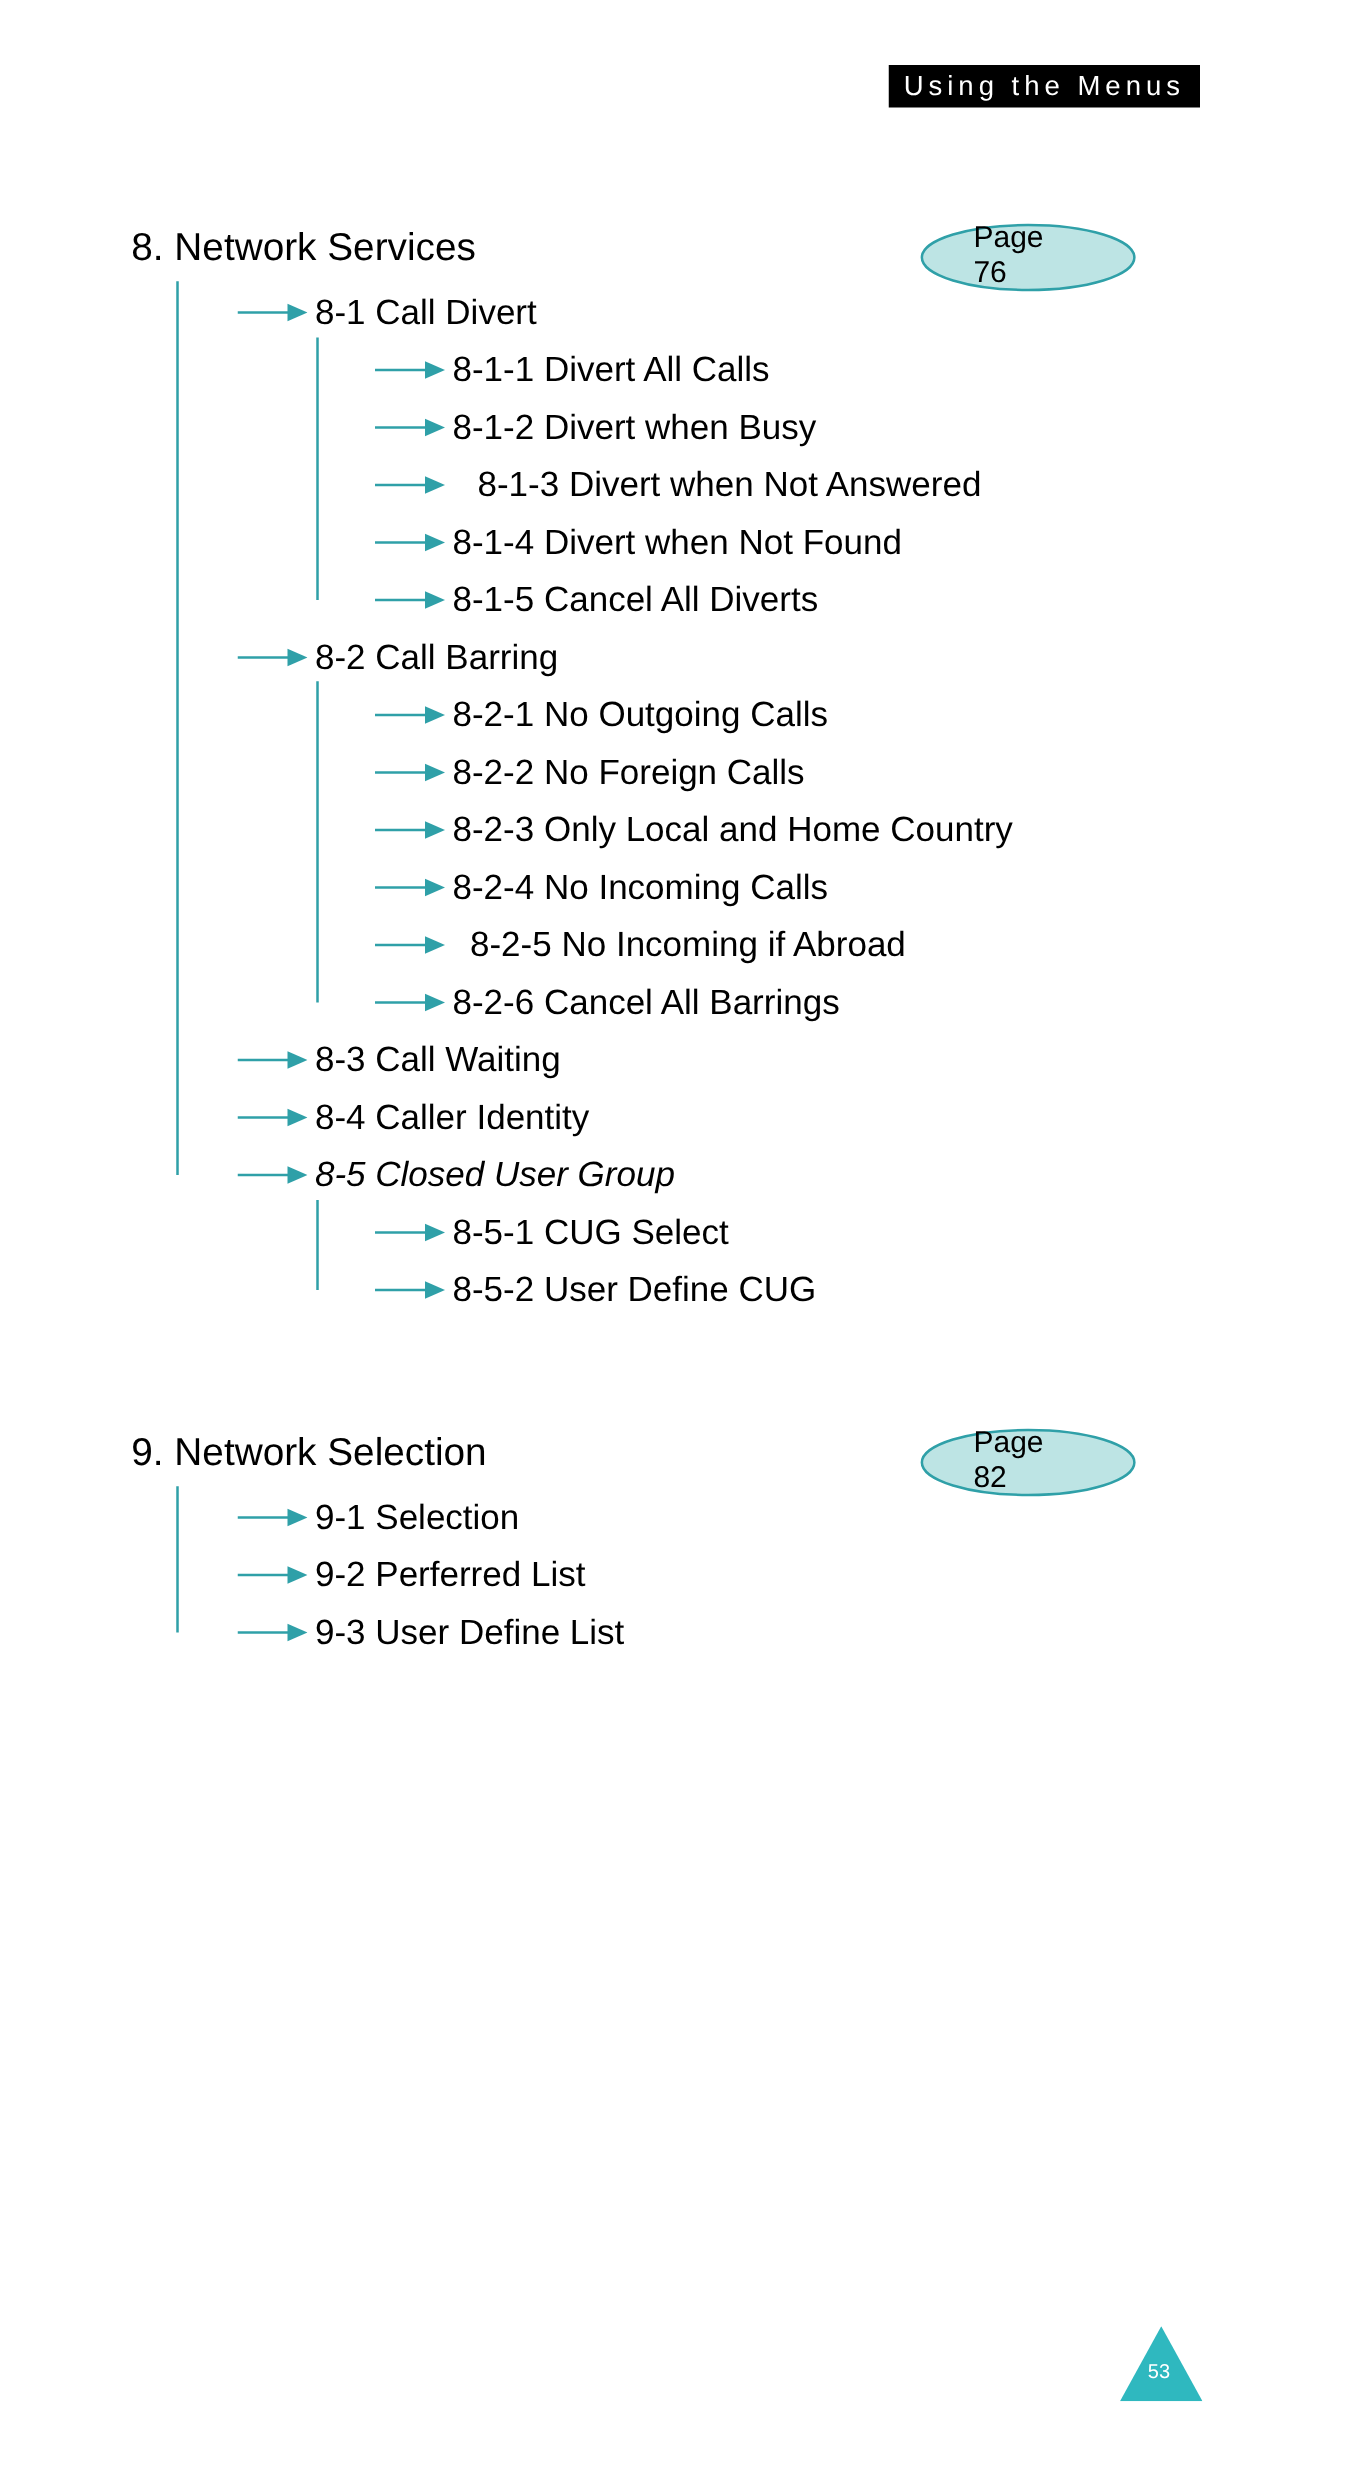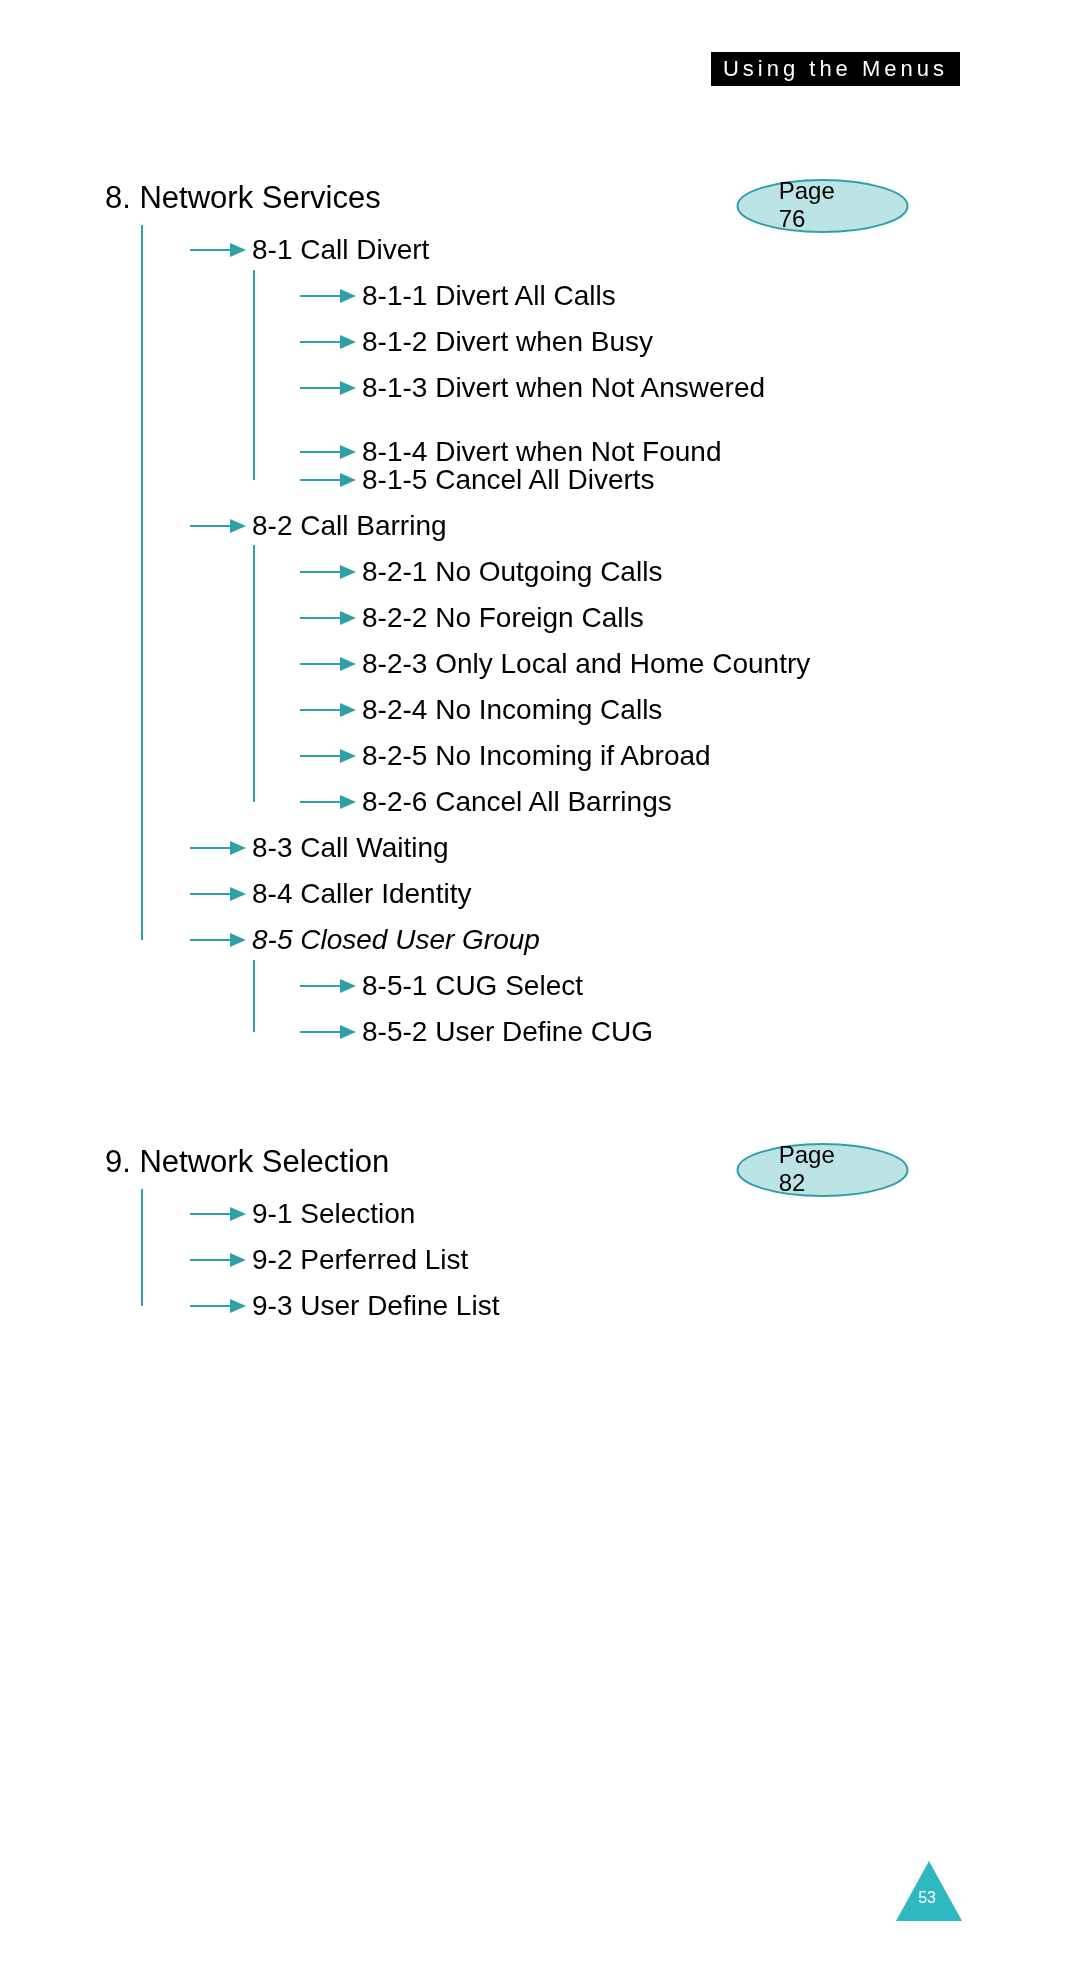--- a/index.html
+++ b/index.html
@@ -117,28 +117,28 @@
       </svg>
       <span class="item-text"><span>8-1-1</span> <span>Divert All Calls</span></span>
     </div>
     <div class="item-row" style="left: 300px; top: 322px;">
       <svg class="arrow" viewBox="0 0 56 20">
         <line x1="0" y1="10" x2="44" y2="10" stroke="#2fa0a8" stroke-width="2"></line>
         <polygon points="40,3 56,10 40,17" fill="#2fa0a8"></polygon>
       </svg>
       <span class="item-text"><span>8-1-2</span> <span>Divert when Busy</span></span>
     </div>
-    <div class="item-row" style="left: 300px; top: 368px;">
+    <div class="item-row" style="left: 300px; top: 368px; gap: 20px;">
       <svg class="arrow" viewBox="0 0 56 20">
         <line x1="0" y1="10" x2="44" y2="10" stroke="#2fa0a8" stroke-width="2"></line>
         <polygon points="40,3 56,10 40,17" fill="#2fa0a8"></polygon>
       </svg>
       <span class="item-text"><span>8-1-3</span> <span>Divert when Not Answered</span></span>
     </div>
-    <div class="item-row" style="left: 300px; top: 432px;">
+    <div class="item-row" style="left: 300px; top: 414px;">
       <svg class="arrow" viewBox="0 0 56 20">
         <line x1="0" y1="10" x2="44" y2="10" stroke="#2fa0a8" stroke-width="2"></line>
         <polygon points="40,3 56,10 40,17" fill="#2fa0a8"></polygon>
       </svg>
       <span class="item-text"><span>8-1-4</span> <span>Divert when Not Found</span></span>
     </div>
     <div class="item-row" style="left: 300px; top: 460px;">
       <svg class="arrow" viewBox="0 0 56 20">
         <line x1="0" y1="10" x2="44" y2="10" stroke="#2fa0a8" stroke-width="2"></line>
         <polygon points="40,3 56,10 40,17" fill="#2fa0a8"></polygon>
@@ -173,21 +173,21 @@
       </svg>
       <span class="item-text"><span>8-2-3</span> <span>Only Local and Home Country</span></span>
     </div>
     <div class="item-row" style="left: 300px; top: 690px;">
       <svg class="arrow" viewBox="0 0 56 20">
         <line x1="0" y1="10" x2="44" y2="10" stroke="#2fa0a8" stroke-width="2"></line>
         <polygon points="40,3 56,10 40,17" fill="#2fa0a8"></polygon>
       </svg>
       <span class="item-text"><span>8-2-4</span> <span>No Incoming Calls</span></span>
     </div>
-    <div class="item-row" style="left: 300px; top: 736px;">
+    <div class="item-row" style="left: 300px; top: 736px; gap: 14px;">
       <svg class="arrow" viewBox="0 0 56 20">
         <line x1="0" y1="10" x2="44" y2="10" stroke="#2fa0a8" stroke-width="2"></line>
         <polygon points="40,3 56,10 40,17" fill="#2fa0a8"></polygon>
       </svg>
       <span class="item-text"><span>8-2-5</span> <span>No Incoming if Abroad</span></span>
     </div>
     <div class="item-row" style="left: 300px; top: 782px;">
       <svg class="arrow" viewBox="0 0 56 20">
         <line x1="0" y1="10" x2="44" y2="10" stroke="#2fa0a8" stroke-width="2"></line>
         <polygon points="40,3 56,10 40,17" fill="#2fa0a8"></polygon>

